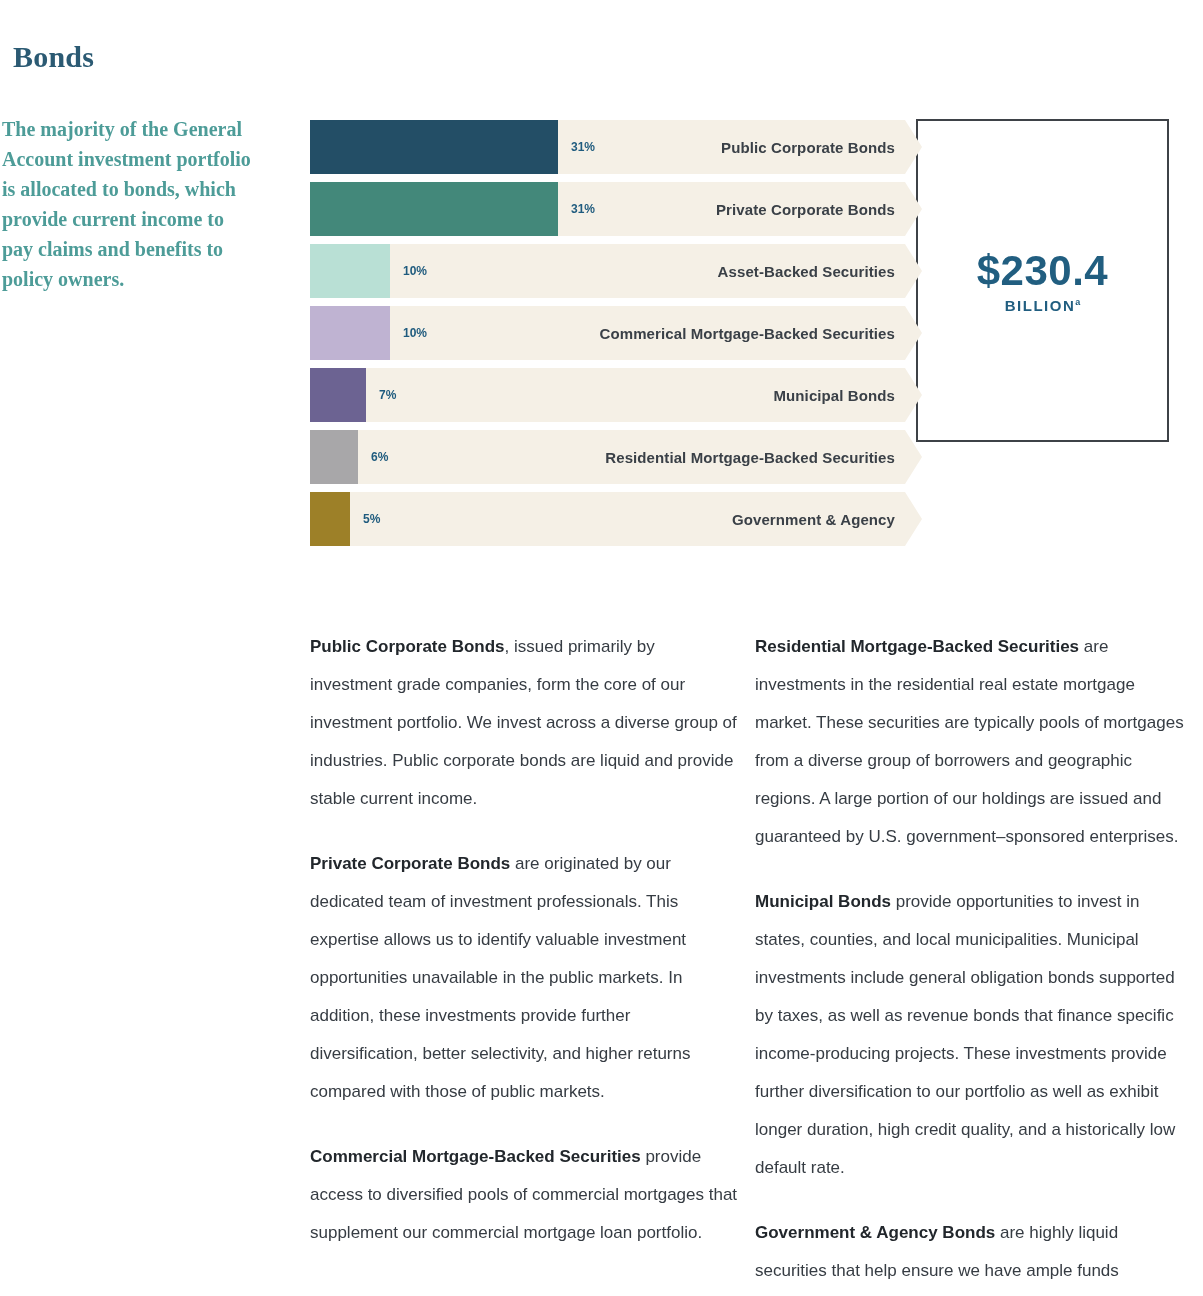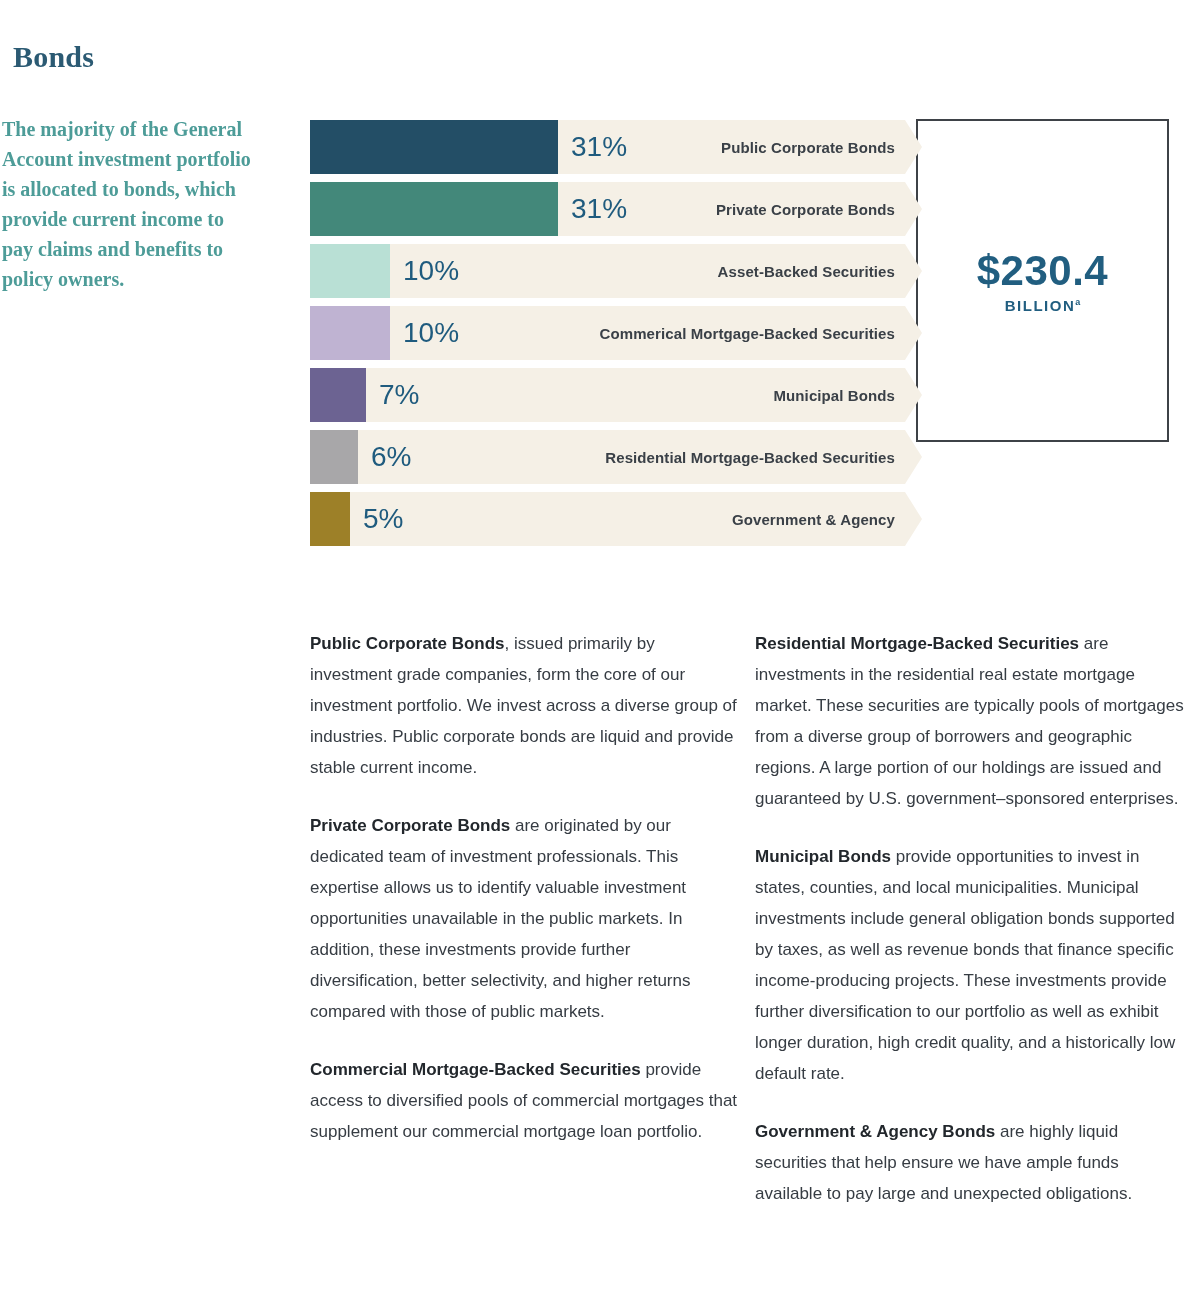--- a/index.html
+++ b/index.html
@@ -14,37 +14,37 @@
            font-family:"Liberation Serif",serif;font-weight:600;font-size:20px;
            line-height:30px;color:#4d9c98;}
 
   
   .chart{position:absolute;left:310px;top:88px;width:612px;z-index:2;}
   .bar-row{position:relative;height:54px;margin-bottom:8px;}
   .track{position:relative;width:612px;height:54px;background:#f5f0e6;
          clip-path:polygon(0 0,calc(100% - 17px) 0,100% 50%,calc(100% - 17px) 100%,0 100%);}
   .fill{position:absolute;left:0;top:0;height:54px;}
   .pct{position:absolute;top:50%;transform:translateY(-50%);
-       font-weight:normal;font-size:28px;color:#1f5b7e;}
+       font-weight:bold;font-size:12px;color:#1f5b7e;}
   .cat{position:absolute;right:27px;top:50%;transform:translateY(-50%);
        font-weight:bold;font-size:15px;color:#3a4047;letter-spacing:0.1px;}
 
   
   .value-box{position:absolute;left:916px;top:87px;width:253px;height:323px;
              border:2px solid #3e4247;background:#ffffff;box-sizing:border-box;z-index:1;
              display:flex;flex-direction:column;align-items:center;justify-content:center;}
   .amount{font-weight:bold;font-size:42px;color:#215e80;letter-spacing:0.5px;}
   .unit{font-weight:bold;font-size:15px;color:#215e80;letter-spacing:1.5px;margin-top:2px;}
   .unit sup{font-size:9px;letter-spacing:0;}
 
   
   .col{position:absolute;top:596px;}
   .col-left{left:310px;width:430px;}
   .col-right{left:755px;width:432px;}
-  .col p{margin:0 0 27px 0;font-size:17px;line-height:31px;color:#363c43;}
+  .col p{margin:0 0 27px 0;font-size:17px;line-height:38px;color:#363c43;}
   .col p b{color:#22272c;}
 </style>
 </head>
 <body>
 
 <div class="page">
 
   <h1 class="title">Bonds</h1>
 
   <p class="sidebar">The majority of the General Account investment portfolio is allocated to bonds, which provide current income to pay claims and benefits to policy owners.</p>

